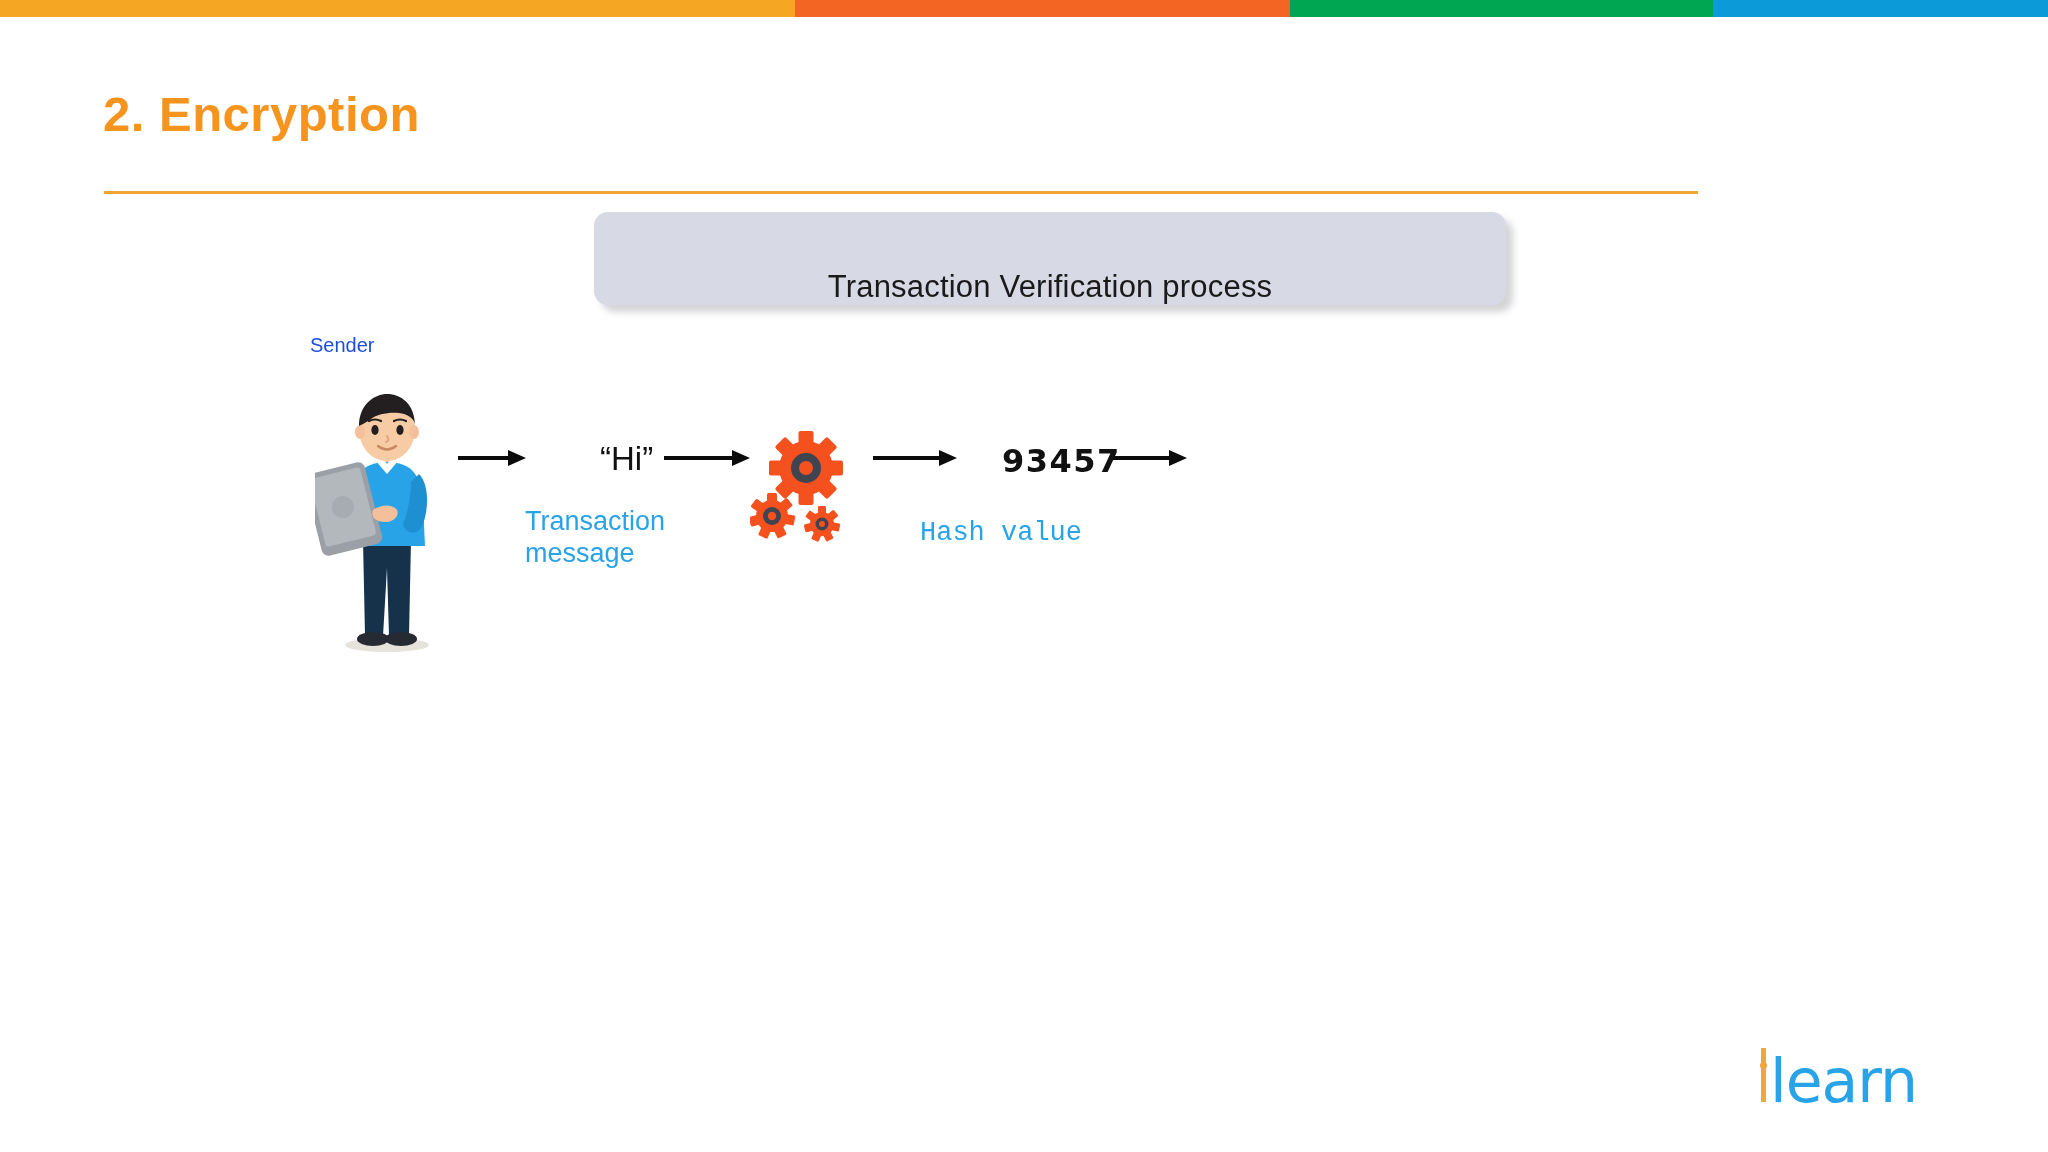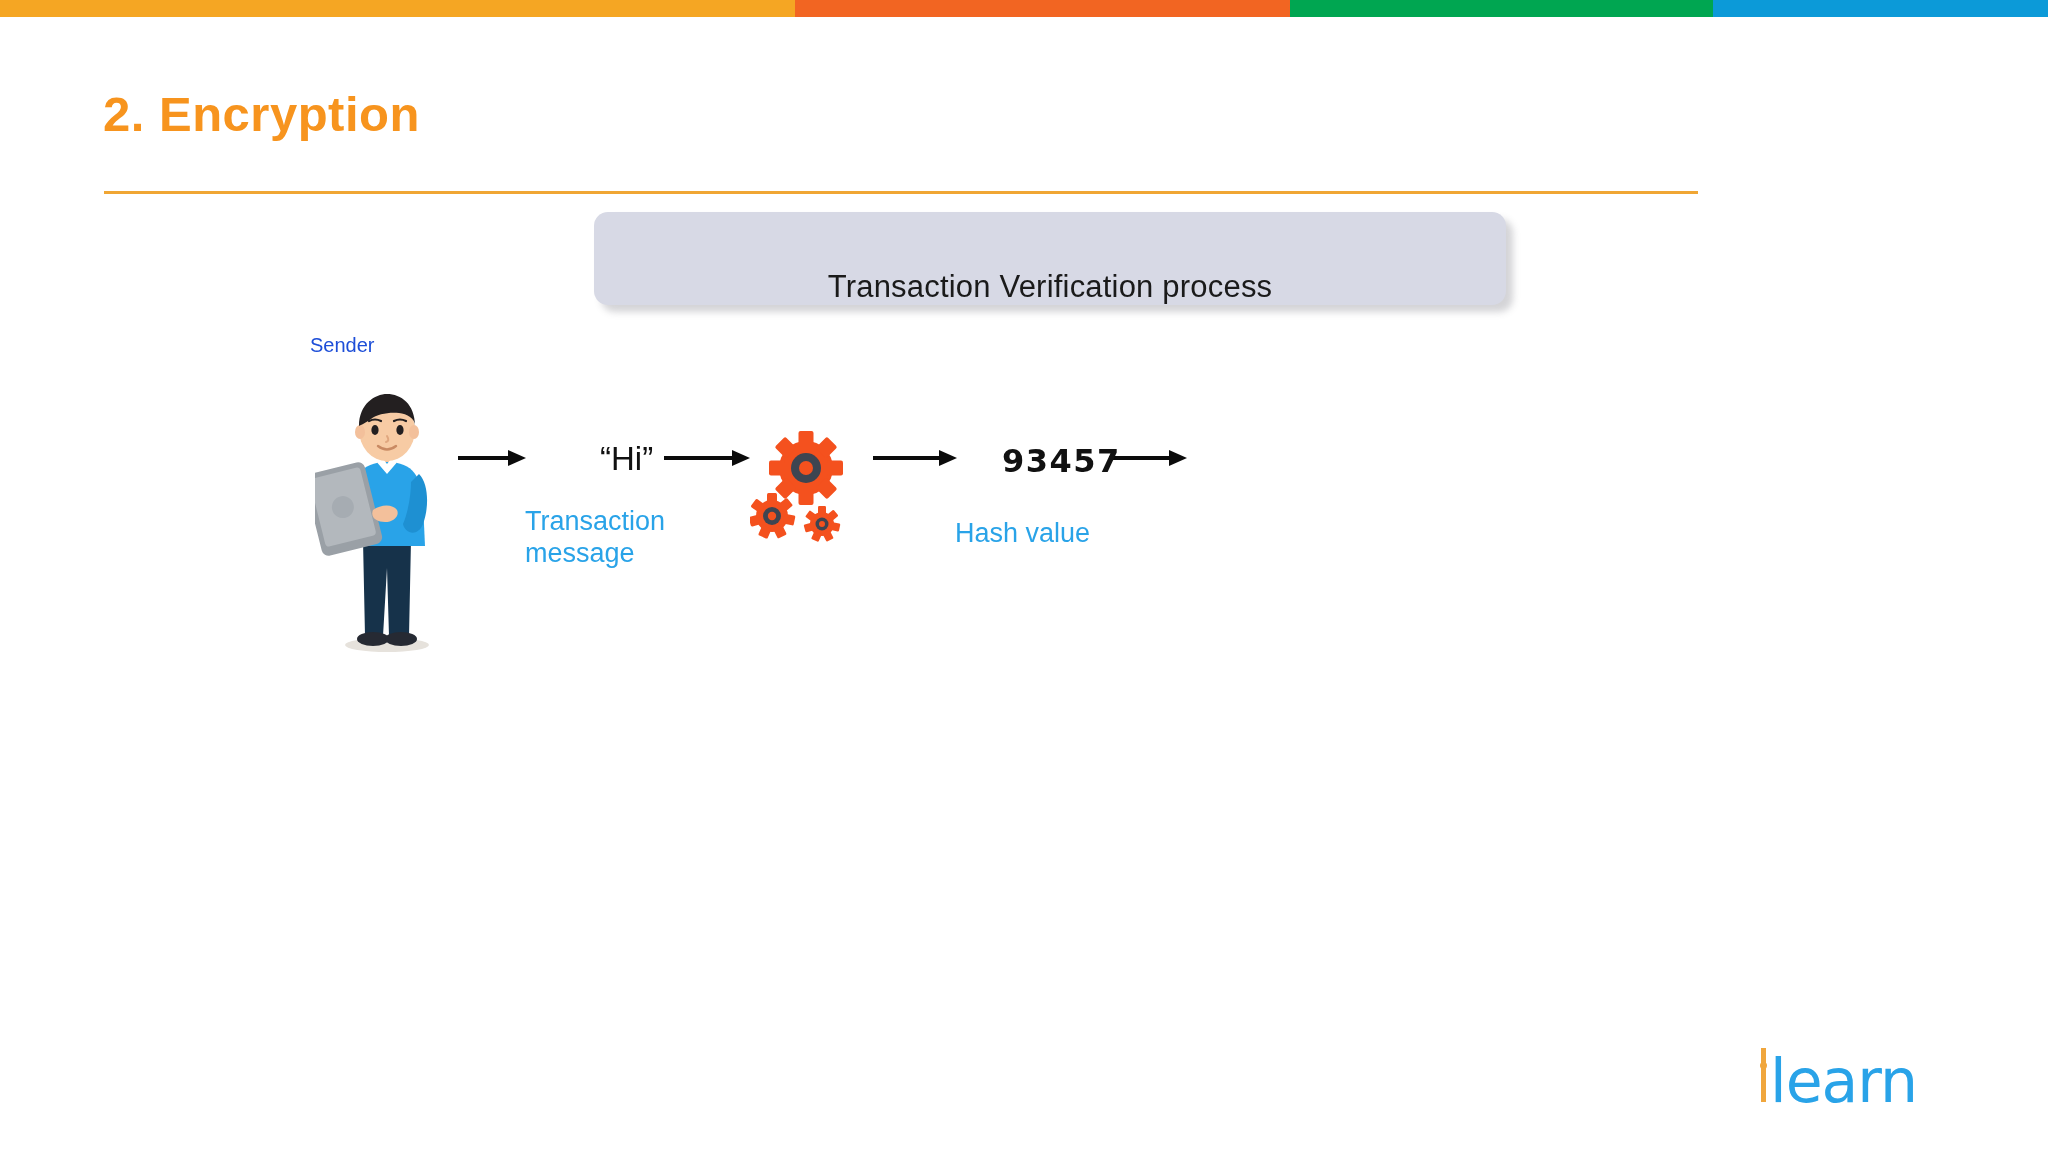--- a/index.html
+++ b/index.html
@@ -134,23 +134,24 @@
     left: 525px;
     top: 506px;
     width: 185px;
   }
   #label-hashfn {
     left: 713px;
     top: 580px;
     width: 240px;
   }
   #label-hashvalue {
-    left: 955px;
+    left: 920px;
     top: 518px;
     width: 185px;
+    font-family: Liberation Mono, monospace;
   }
 
   
   #logo {
     position: absolute;
     left: 1757px;
     top: 1040px;
     height: 70px;
     display: flex;
     align-items: baseline;

